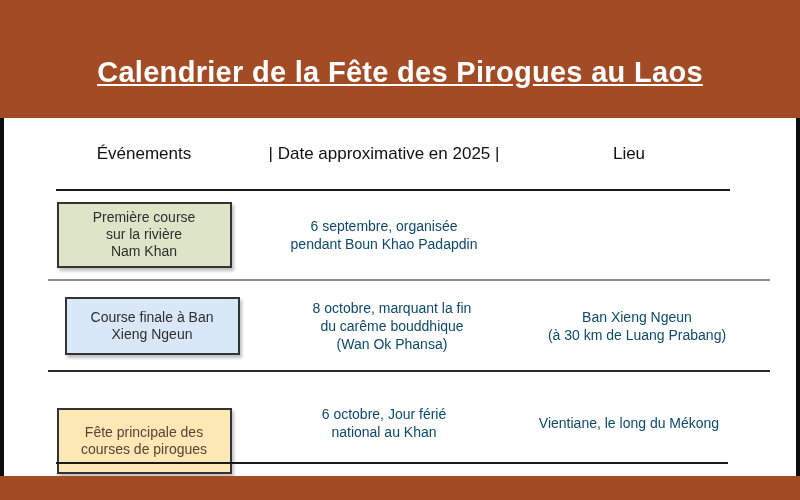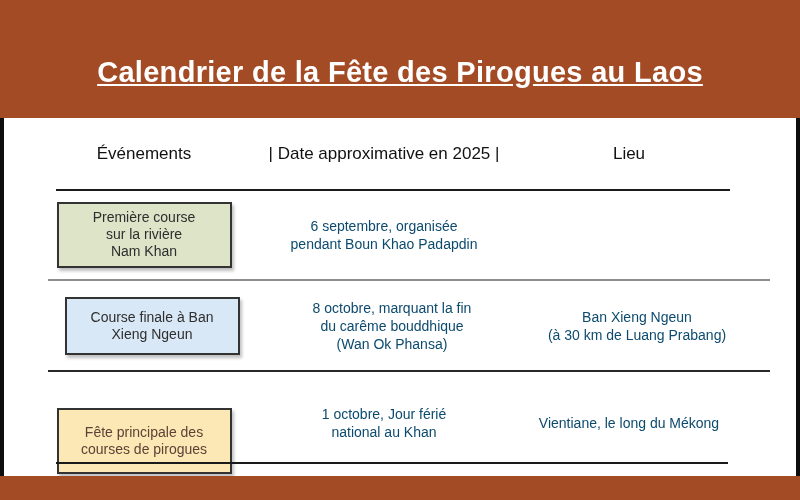--- a/index.html
+++ b/index.html
@@ -110,21 +110,21 @@
   <div class="grid-row trow3">
     <div class="cell"></div>
     <div class="cell">
       <div class="event-box h66" style="background-color: rgb(252, 232, 180); color: rgb(93, 64, 55); margin-top: 36px;">
         <div class="tl">Fête principale des</div>
         <div class="tl">courses de pirogues</div>
       </div>
     </div>
     <div class="cell body-text">
       <div class="lines">
-        <div class="tl">1 octobre, Jour férié</div>
+        <div class="tl">6 octobre, Jour férié</div>
         <div class="tl">national au Khan</div>
       </div>
     </div>
     <div class="cell body-text">
       <div class="lines">
         <div class="tl">Vientiane, le long du Mékong</div>
       </div>
     </div>
   </div>
   <div class="rule rule-bottom"></div>

